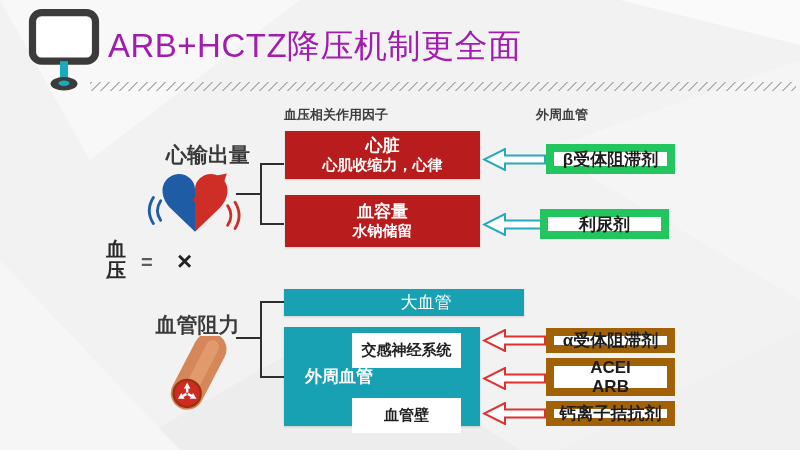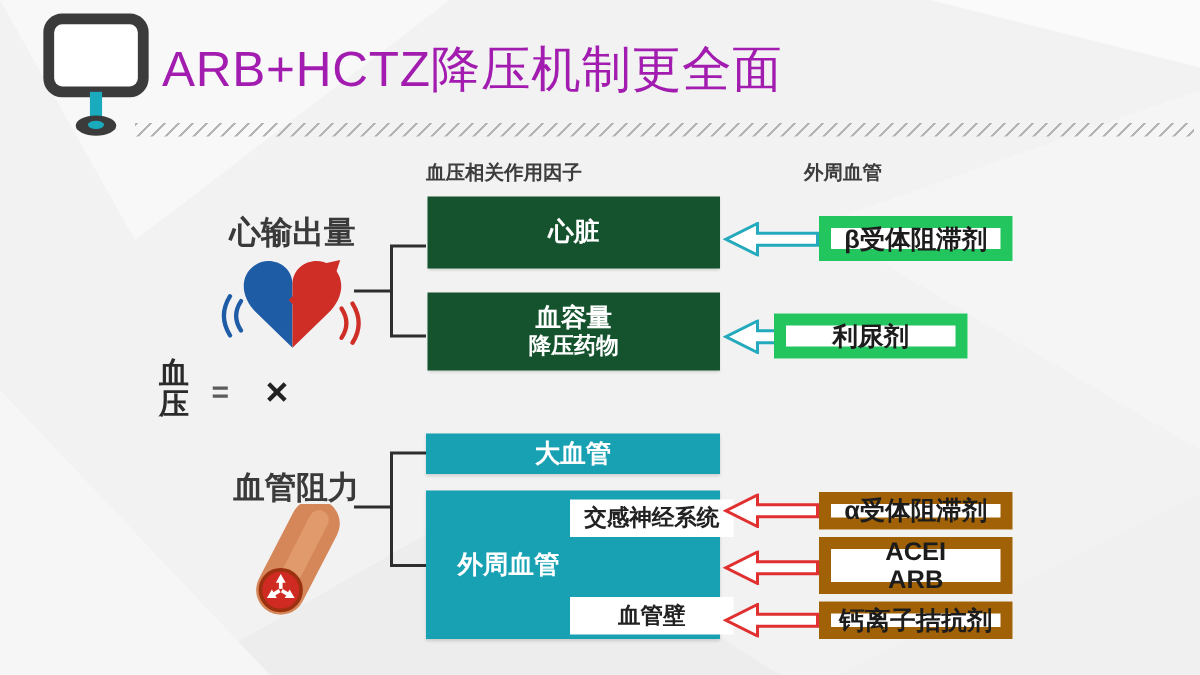--- a/index.html
+++ b/index.html
@@ -21,41 +21,41 @@
   }
   
   .colhead{font-size:13px;font-weight:bold;color:#3d3d3d;text-align:left;}
   
   .leftlabel{font-size:21px;font-weight:bold;color:#3a3a3a;text-align:center;white-space:nowrap;}
   .eq-bp{left:103px;top:239px;font-size:20px;font-weight:bold;color:#2b2b2b;line-height:21px;text-align:center;width:26px;}
   .eq-eq{left:141px;top:251px;font-size:20px;color:#5c5c5c;font-weight:bold;}
   .eq-x{left:177px;top:246px;font-size:26px;color:#222;font-weight:bold;}
   
   .box-red{
-    background:#14532d;color:#fff;display:flex;flex-direction:column;
+    background:#b91c1c;color:#fff;display:flex;flex-direction:column;
     align-items:center;justify-content:center;font-weight:bold;text-align:left;
     box-shadow:0 1px 2px rgba(0,0,0,.15);
   }
   .box-red .t1{font-size:17px;line-height:20px;}
   .box-red .t2{font-size:15px;line-height:18px;}
   .box-teal{
-    background:#17a1b3;color:#fff;font-weight:bold;
+    background:#17a1b3;color:#fff;font-weight:normal;
     display:flex;align-items:center;justify-content:center;
-    box-shadow:0 1px 2px rgba(0,0,0,.15);font-size:17px;
+    box-shadow:0 1px 2px rgba(0,0,0,.15);font-size:17px;padding-left:44px;
   }
   .box-teal-big{
     background:#17a1b3;box-shadow:0 1px 2px rgba(0,0,0,.15);
   }
   .pv-label{
     position:absolute;left:16px;top:0;bottom:0;width:78px;
     display:flex;align-items:center;justify-content:center;
     color:#fff;font-weight:bold;font-size:17px;
   }
   .subbox{
-    position:absolute;left:96px;width:109px;height:25px;background:#fff;
+    position:absolute;left:68px;width:109px;height:35px;background:#fff;
     display:flex;align-items:center;justify-content:center;
     font-weight:bold;font-size:15px;color:#222;
   }
   
   .drug-box{
     background:#fff;display:flex;flex-direction:column;align-items:center;justify-content:center;
     font-weight:bold;font-size:17px;color:#1c1c1c;text-align:center;line-height:19px;
     box-sizing:border-box;
   }
   .drug-box.b-teal{border:8px solid #22c55e;}
@@ -82,21 +82,21 @@
     <rect x="35.5" y="59" width="9" height="22" fill="#1aa9bd"></rect>
     <ellipse cx="40" cy="84" rx="15" ry="7.5" fill="#3b3b3b"></ellipse>
     <ellipse cx="40" cy="83.5" rx="6" ry="3" fill="#1aa9bd"></ellipse>
   </svg>
   <div class="abs title">ARB+HCTZ降压机制更全面</div>
   <div class="abs slashline"></div>
 
   <div class="abs colhead" style="left:284px;top:106px;width:196px;">血压相关作用因子</div>
   <div class="abs colhead" style="left:536px;top:106px;width:150px;">外周血管</div>
 
-  <div class="abs leftlabel" style="left:140px;top:141px;width:110px;">心输出量</div>
+  <div class="abs leftlabel" style="left:140px;top:141px;width:110px;text-align:right;">心输出量</div>
   <svg class="abs" style="left:146px;top:166px;" width="98" height="76" viewBox="0 0 120 92">
     <defs>
       <clipPath id="hl">
           <rect x="0" y="0" width="60" height="92"></rect>
         </clipPath>
       <clipPath id="hr">
           <rect x="60" y="0" width="60" height="92"></rect>
         </clipPath>
     </defs>
     <path d="M60 28 C60 12 41 4 29 13 C16 22 18 40 31 52 L60 80 L89 52 C102 40 104 22 91 13 C79 4 60 12 60 28 Z" fill="#1f5ca6" clip-path="url(#hl)"></path>
@@ -139,24 +139,25 @@
     </g>
   </svg>
 
   <svg class="deco" width="800" height="450" viewBox="0 0 800 450">
     <path d="M236 194 H261 M284 164 H261 V224 H284" stroke="#2e2e2e" stroke-width="2" fill="none"></path>
     <path d="M236 338 H261 M284 302 H261 V377 H284" stroke="#2e2e2e" stroke-width="2" fill="none"></path>
   </svg>
 
   <div class="abs box-red" style="left:285px;top:131px;width:195px;height:48px;">
     <div class="t1">心脏</div>
+    <div class="t2">心肌收缩力，心律</div>
   </div>
   <div class="abs box-red" style="left:285px;top:195px;width:195px;height:52px;">
     <div class="t1">血容量</div>
-    <div class="t2">降压药物</div>
+    <div class="t2">水钠储留</div>
   </div>
   <div class="abs box-teal" style="left:284px;top:289px;width:196px;height:27px;">大血管</div>
   <div class="abs box-teal-big" style="left:284px;top:327px;width:196px;height:99px;">
     <div class="pv-label">外周血管</div>
     <div class="subbox" style="top:6px;">交感神经系统</div>
     <div class="subbox" style="top:71px;">血管壁</div>
   </div>
 
   <svg class="abs arrow-svg" style="left:482px;top:148px;" width="64" height="23" viewBox="0 0 64 23">
     <polygon points="63,7.5 23,7.5 23,1 2,11.5 23,22 23,15.5 63,15.5" fill="#fff" stroke="#25a9bc" stroke-width="2"></polygon>
@@ -168,21 +169,21 @@
     <polygon points="63,7.5 23,7.5 23,1 2,11.5 23,22 23,15.5 63,15.5" fill="#fff" stroke="#e03030" stroke-width="2"></polygon>
   </svg>
   <svg class="abs arrow-svg" style="left:482px;top:367px;" width="64" height="23" viewBox="0 0 64 23">
     <polygon points="63,7.5 23,7.5 23,1 2,11.5 23,22 23,15.5 63,15.5" fill="#fff" stroke="#e03030" stroke-width="2"></polygon>
   </svg>
   <svg class="abs arrow-svg" style="left:482px;top:402px;" width="64" height="23" viewBox="0 0 64 23">
     <polygon points="63,7.5 23,7.5 23,1 2,11.5 23,22 23,15.5 63,15.5" fill="#fff" stroke="#e03030" stroke-width="2"></polygon>
   </svg>
 
   <div class="abs drug-box b-teal" style="left:546px;top:144px;width:129px;height:30px;">β受体阻滞剂</div>
-  <div class="abs drug-box b-teal" style="left:516px;top:209px;width:129px;height:30px;">利尿剂</div>
+  <div class="abs drug-box b-teal" style="left:540px;top:209px;width:129px;height:30px;">利尿剂</div>
   <div class="abs drug-box b-red" style="left:546px;top:328px;width:129px;height:25px;">α受体阻滞剂</div>
   <div class="abs drug-box b-red" style="left:546px;top:358px;width:129px;height:38px;">
     <div>ACEI</div>
     <div>ARB</div>
   </div>
   <div class="abs drug-box b-red" style="left:546px;top:401px;width:129px;height:25px;">钙离子拮抗剂</div>
 
 </div>
 
 </body></html>

